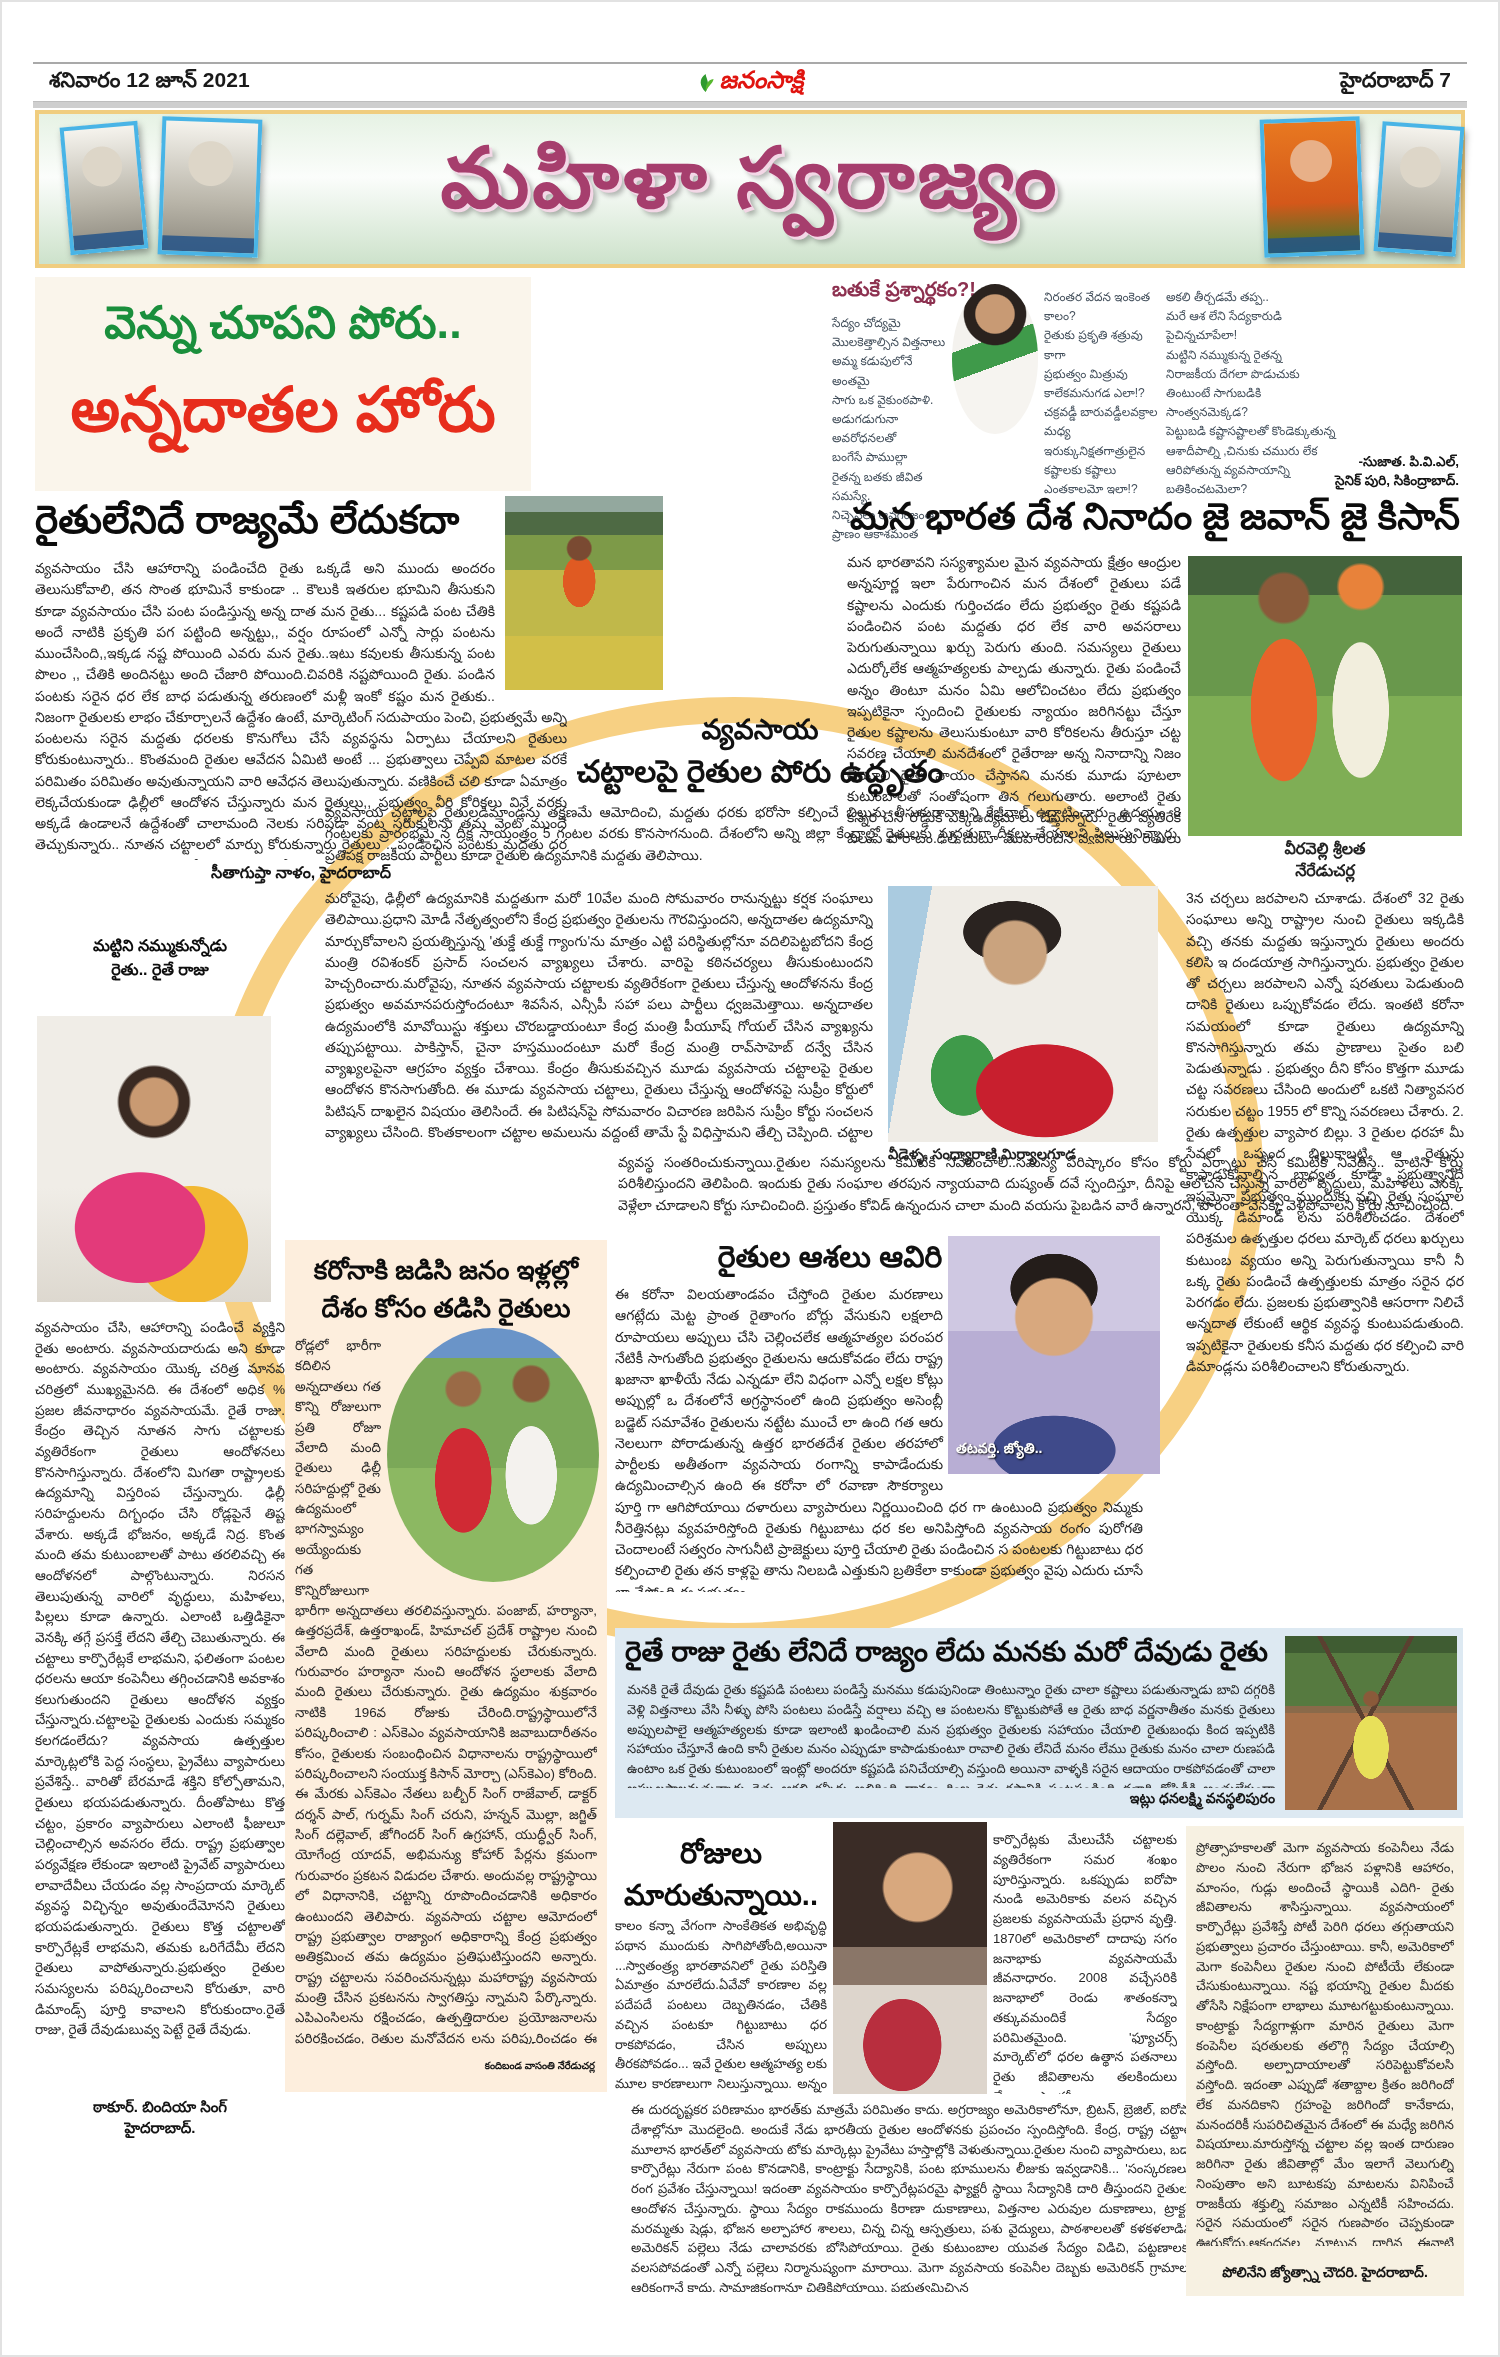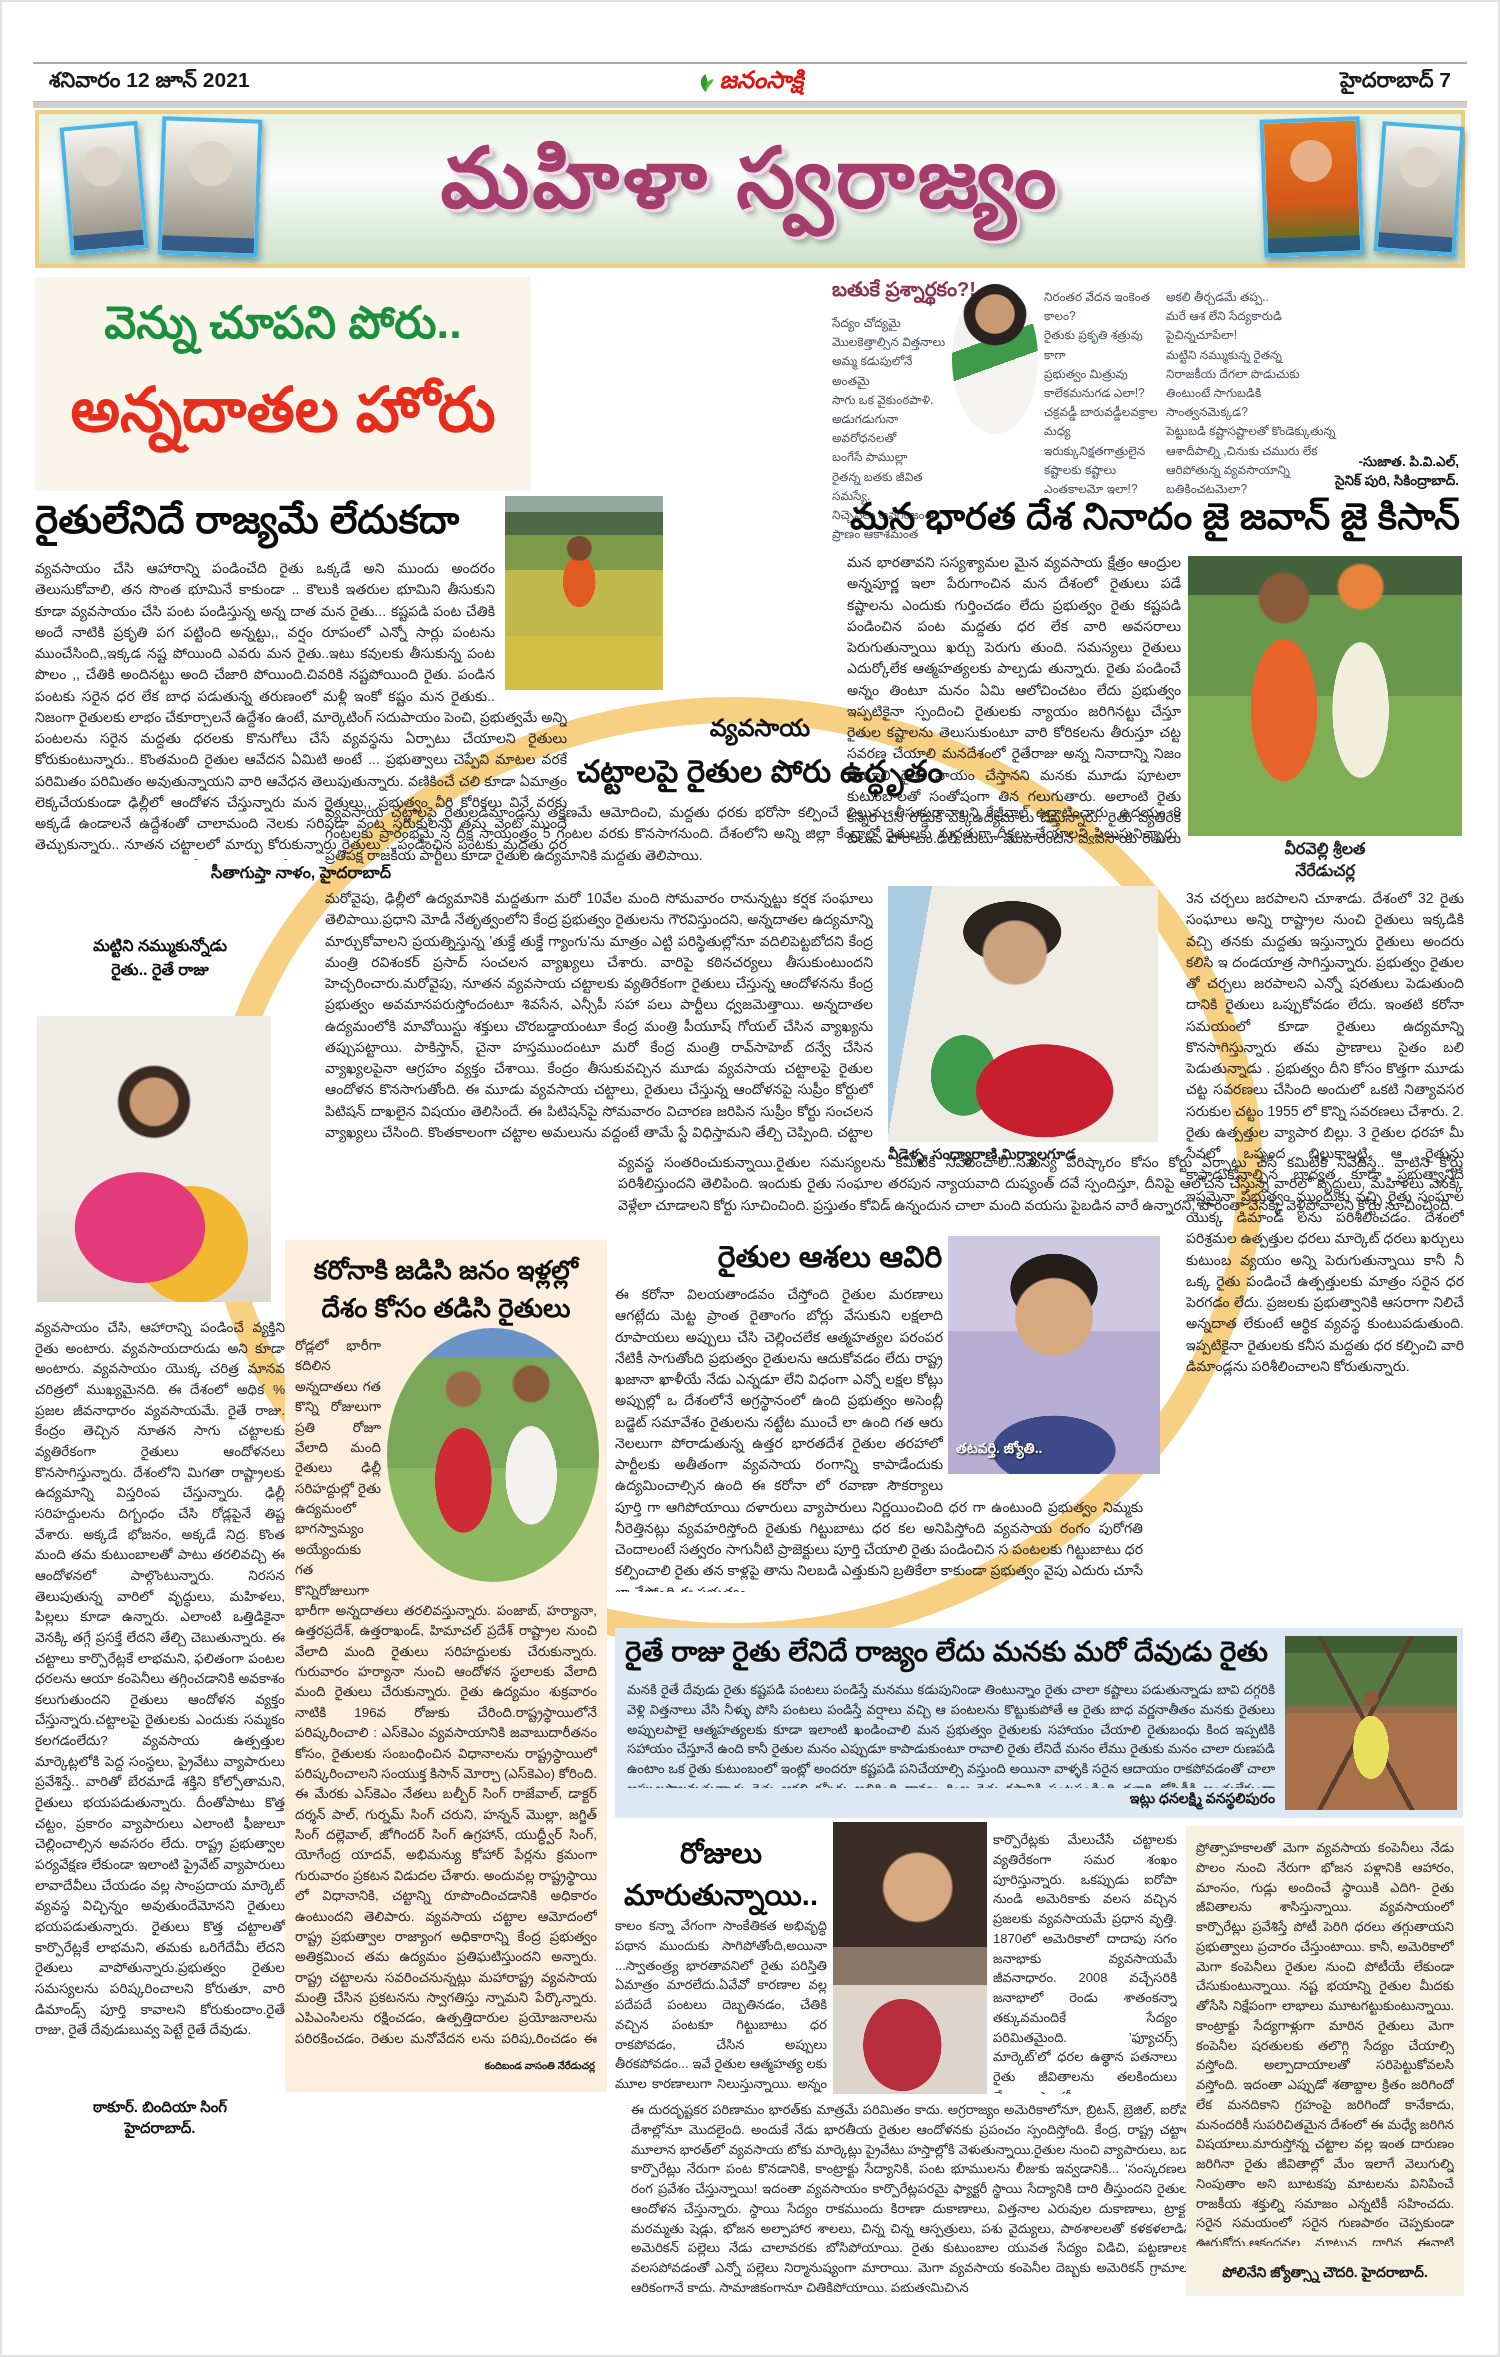--- a/index.html
+++ b/index.html
@@ -102,21 +102,21 @@
   .a1-byline{left:35px;top:864px;width:532px;text-align:center;font-size:16px}
 
   
   .a2-headline{left:845px;top:496px;width:620px;font-size:37px;font-weight:bold;color:#0c0c0c;text-align:center;white-space:nowrap;overflow:hidden}
   .a2-body{left:847px;top:552px;width:334px;height:292px}
   .a2-caption{left:1188px;top:840px;width:274px;text-align:center;font-size:16px;font-weight:bold}
   .a2-body2{left:1186px;top:888px;width:278px;height:736px}
 
   
   .oval-ring{left:205px;top:697px;width:1058px;height:952px;border:26px solid #f7d083;border-radius:50%}
-  .oval-t1{left:560px;top:714px;width:400px;text-align:center;font-size:24px;font-weight:bold;color:#111}
+  .oval-t1{left:560px;top:714px;width:400px;text-align:center;font-size:28px;font-weight:bold;color:#111}
   .oval-t2{left:420px;top:754px;width:680px;text-align:center;font-size:31px;font-weight:bold;color:#111;white-space:nowrap;overflow:hidden}
   .oval-body-a{left:325px;top:802px;width:856px;height:84px}
   .oval-body-b{left:325px;top:888px;width:548px;height:256px}
   .oval-caption{left:888px;top:1146px;width:270px;text-align:left;font-size:14.5px;font-weight:bold}
   .oval-body-c{left:618px;top:1152px;width:845px;height:82px}
 
   
   .ash-title{left:615px;top:1240px;width:430px;text-align:center;font-size:30px;font-weight:bold;color:#111}
   .ash-body{left:615px;top:1284px;width:528px;height:308px}
   .ash-caption{left:956px;top:1440px;width:190px;font-size:14px;font-weight:bold;color:#fff;text-shadow:1px 1px 2px #000}

